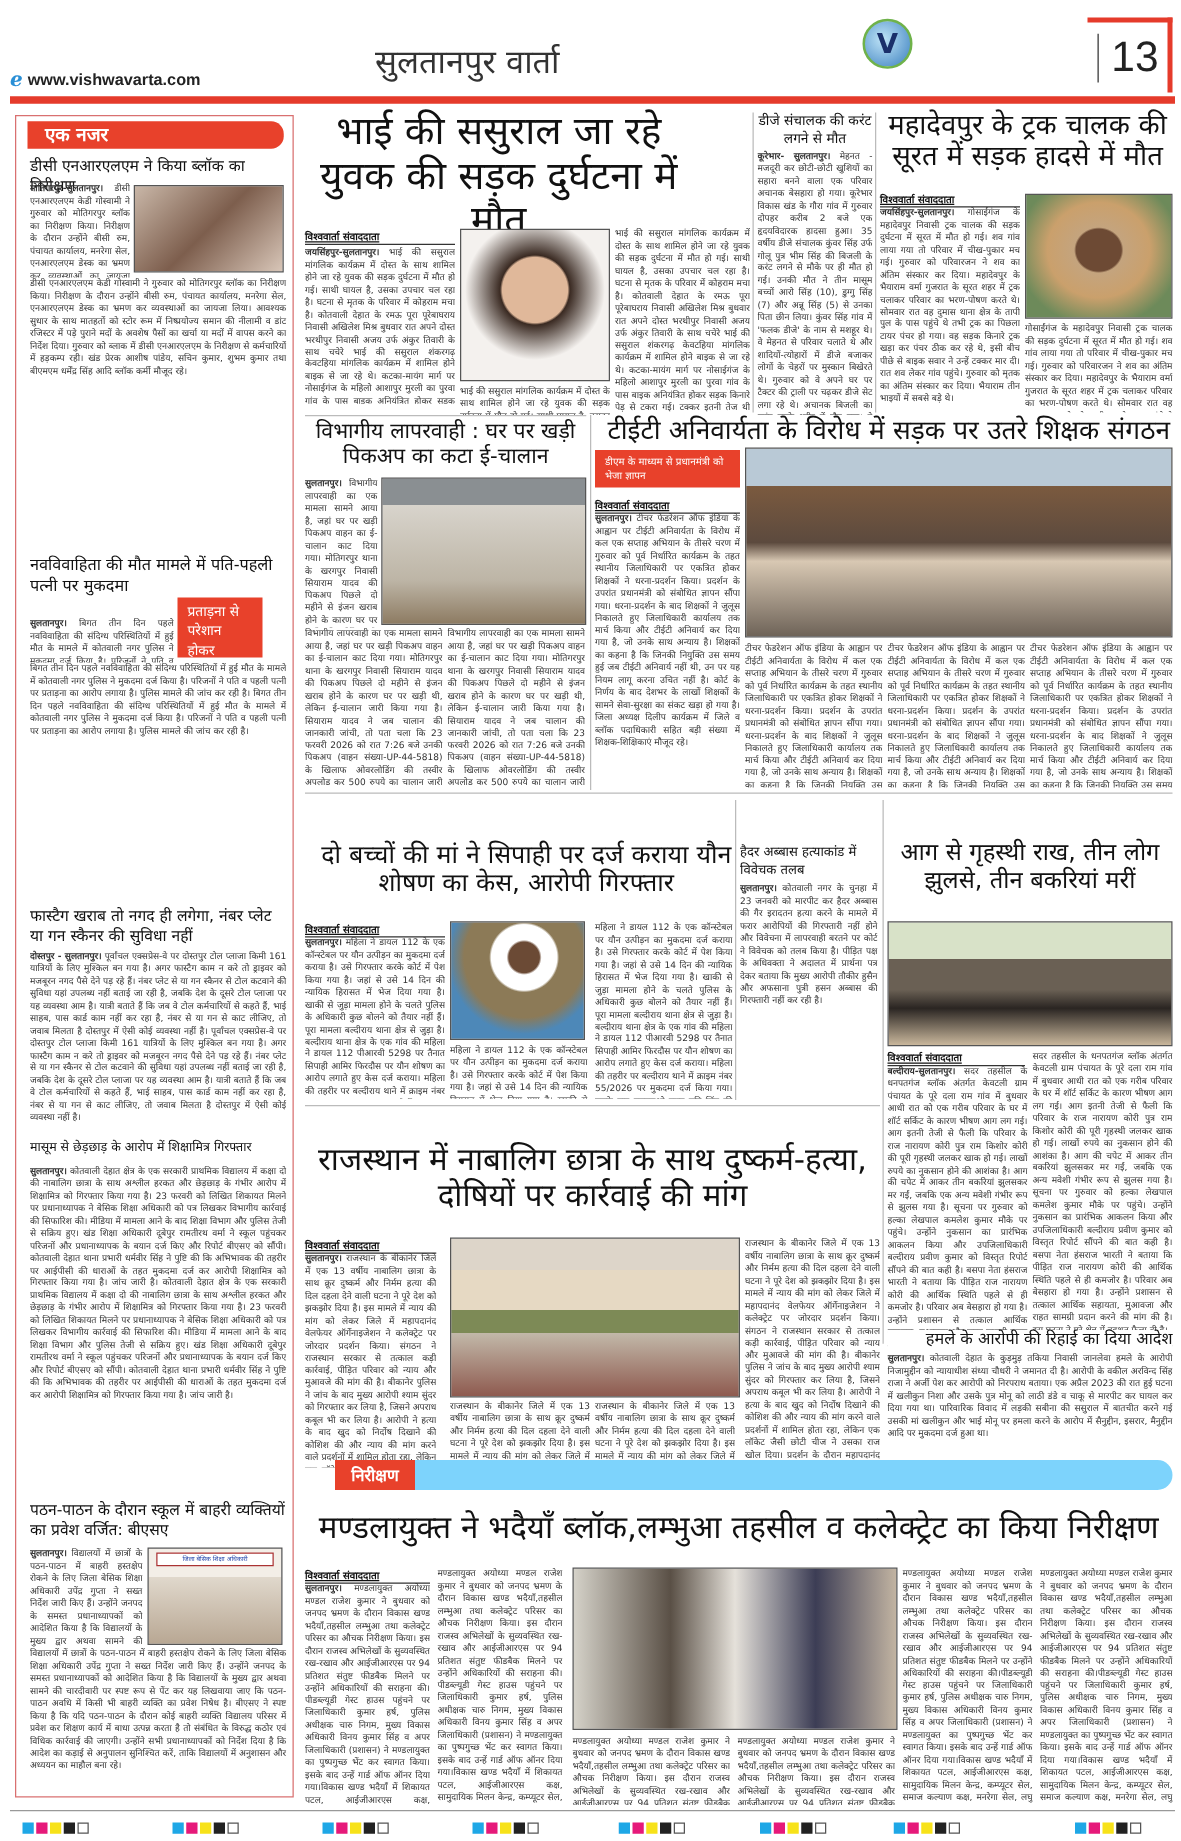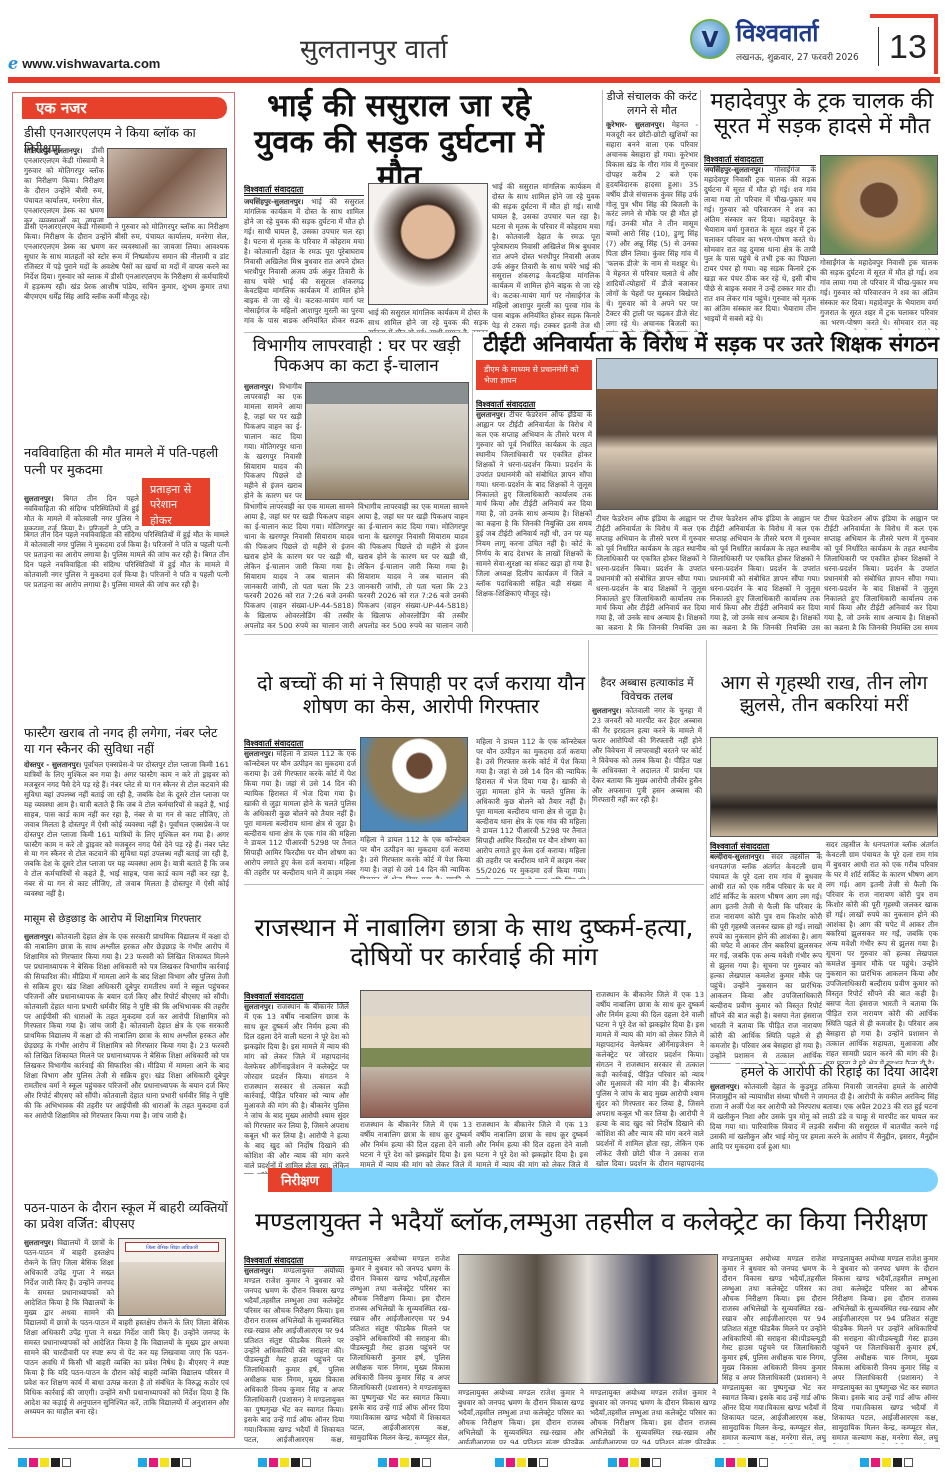--- a/index.html
+++ b/index.html
@@ -14,44 +14,40 @@
 .hdr-logo .dt{font-size:9px;color:#333;margin-top:2px}
 .hdr-pg{left:870px;top:14px;width:68px;height:60px;border-top:4px solid #e53b2b;border-right:4px solid #e53b2b;display:flex;align-items:center;padding-left:8px}
 .hdr-pg span{border-left:1px solid #333;padding-left:10px;font-family:"Liberation Sans",sans-serif;font-size:34px;color:#222}
 .hdr-rule{left:8px;top:77px;width:932px;height:6px;background:#e53b2b}
 .left-box{left:12px;top:92px;width:223px;height:1346px;border:1px solid #d97070}
 .ek-nazar{left:22px;top:97px;width:205px;height:22px;background:#e8412b;color:#fff;font-size:15px;font-weight:bold;padding-left:14px;border-radius:0 10px 10px 0;line-height:22px}
 .lh{font-size:13.5px;color:#111;line-height:1.3}
 .txt{font-size:7.2px;line-height:1.38;color:#333;text-align:justify;overflow:hidden}
 .byline{font-size:8px;font-weight:bold;color:#111;border-bottom:1px solid #333;padding-bottom:1px;margin-bottom:2px;text-decoration:underline}
 .photo{background:linear-gradient(135deg,#9c8a78,#5b4a3f 60%,#826d5c);overflow:hidden;border:1px solid #555}
-.big-h{font-weight:bold;color:#111;text-align:center;line-height:1.15}
+.big-h{font-weight:normal;color:#111;text-align:center;line-height:1.15}
 .redbox{background:#e8412b;color:#fff;font-size:11px;padding:4px 8px;line-height:1.4}
 .strip{left:268px;top:1168px;width:670px;height:24px;background:#7dd3fc;border-radius:0 12px 12px 0}
 .strip .tag{position:absolute;left:0;top:0;height:24px;width:64px;background:#e8412b;color:#fff;font-size:13px;font-weight:bold;display:flex;align-items:center;justify-content:center}
 .strip .tx{position:absolute;left:74px;top:3px;font-size:13px;color:#222}
 .cmyk{top:1458px;display:flex;gap:2px}
 .cmyk i{display:block;width:9px;height:9px}
 .vr{width:1px;background:#bbb}
 .hr{height:1px;background:#bbb}
 </style>
 </head>
 <body>
 
 <div class="abs hdr-url">
     <span class="e">e</span>
     <span>www.vishwavarta.com</span>
   </div>
 <div class="abs hdr-sec">सुलतानपुर वार्ता</div>
 <div class="abs hdr-logo">
   <div class="globe">V</div>
-  <div>
-    <div class="nm">विश्ववार्ता</div>
-    <div class="dt">लखनऊ, शुक्रवार, 27 फरवरी 2026</div>
-  </div>
 </div>
 <div class="abs hdr-pg">
     <span>13</span>
   </div>
 <div class="abs hdr-rule"></div>
 
 <div class="abs left-box"></div>
 <div class="abs ek-nazar">एक नजर</div>
 
 <div class="abs lh" style="left:24px;top:125px;width:205px;font-size:12.5px">डीसी एनआरएलएम ने किया ब्लॉक का निरीक्षण</div>
@@ -114,21 +110,21 @@
 
 <div class="abs hr" style="left:244px;top:634px;width:694px"></div>
 <div class="abs big-h" style="left:256px;top:672px;width:330px;font-size:20px;font-weight:normal">दो बच्चों की मां ने सिपाही पर दर्ज कराया यौन शोषण का केस, आरोपी गिरफ्तार</div>
 <div class="abs byline" style="left:244px;top:737px;width:112px">विश्ववार्ता संवाददाता</div>
 <div class="abs txt" style="left:244px;top:749px;width:112px;height:130px"><b>सुलतानपुर।</b> <span>महिला ने डायल 112 के एक कॉन्स्टेबल पर यौन उत्पीड़न का मुकदमा दर्ज कराया है। उसे गिरफ्तार करके कोर्ट में पेश किया गया है। जहां से उसे 14 दिन की न्यायिक हिरासत में भेज दिया गया है। खाकी से जुड़ा मामला होने के चलते पुलिस के अधिकारी कुछ बोलने को तैयार नहीं हैं। पूरा मामला बल्दीराय थाना क्षेत्र से जुड़ा है। बल्दीराय थाना क्षेत्र के एक गांव की महिला ने डायल 112 पीआरवी 5298 पर तैनात सिपाही आमिर फिरदौस पर यौन शोषण का आरोप लगाते हुए केस दर्ज कराया। महिला की तहरीर पर बल्दीराय थाने में क्राइम नंबर 55/2026 पर मुकदमा दर्ज किया गया। उसके बाद एसएचओ नारद मुनि सिंह की टीम ने सिपाही आमिर को गिरफ्तार कर लिया। थानाध्यक्ष ने मुकदमा दर्ज किए जाने की पुष्टि की है।</span></div>
 <div class="abs photo" style="left:360px;top:737px;width:108px;height:95px;background:radial-gradient(circle at 55% 30%,#6b4a35 0 14%,#fff 16% 30%,#8c7a57 32% 55%,#4d88b8 70%)"></div>
 <div class="abs txt" style="left:360px;top:835px;width:110px;height:44px"><span>महिला ने डायल 112 के एक कॉन्स्टेबल पर यौन उत्पीड़न का मुकदमा दर्ज कराया है। उसे गिरफ्तार करके कोर्ट में पेश किया गया है। जहां से उसे 14 दिन की न्यायिक हिरासत में भेज दिया गया है। खाकी से जुड़ा मामला होने के चलते पुलिस के अधिकारी कुछ बोलने को तैयार नहीं हैं। पूरा मामला बल्दीराय थाना क्षेत्र से जुड़ा है। बल्दीराय थाना क्षेत्र के एक गांव की महिला ने डायल 112 पीआरवी 5298 पर तैनात सिपाही आमिर फिरदौस पर यौन शोषण का आरोप लगाते हुए केस दर्ज कराया। महिला की तहरीर पर बल्दीराय थाने में क्राइम नंबर 55/2026 पर मुकदमा दर्ज किया गया। उसके बाद एसएचओ नारद मुनि सिंह की टीम ने सिपाही आमिर को गिरफ्तार कर लिया। थानाध्यक्ष ने मुकदमा दर्ज किए जाने की पुष्टि की है।</span></div>
 <div class="abs txt" style="left:476px;top:737px;width:110px;height:142px"><span>महिला ने डायल 112 के एक कॉन्स्टेबल पर यौन उत्पीड़न का मुकदमा दर्ज कराया है। उसे गिरफ्तार करके कोर्ट में पेश किया गया है। जहां से उसे 14 दिन की न्यायिक हिरासत में भेज दिया गया है। खाकी से जुड़ा मामला होने के चलते पुलिस के अधिकारी कुछ बोलने को तैयार नहीं हैं। पूरा मामला बल्दीराय थाना क्षेत्र से जुड़ा है। बल्दीराय थाना क्षेत्र के एक गांव की महिला ने डायल 112 पीआरवी 5298 पर तैनात सिपाही आमिर फिरदौस पर यौन शोषण का आरोप लगाते हुए केस दर्ज कराया। महिला की तहरीर पर बल्दीराय थाने में क्राइम नंबर 55/2026 पर मुकदमा दर्ज किया गया। उसके बाद एसएचओ नारद मुनि सिंह की टीम ने सिपाही आमिर को गिरफ्तार कर लिया। थानाध्यक्ष ने मुकदमा दर्ज किए जाने की पुष्टि की है।</span></div>
 
 <div class="abs vr" style="left:588px;top:640px;height:240px"></div>
-<div class="abs lh" style="left:592px;top:676px;width:110px;text-align:center;font-size:10.5px">हैदर अब्बास हत्याकांड में विवेचक तलब</div>
+<div class="abs lh" style="left:592px;top:676px;width:110px;font-size:10.5px">हैदर अब्बास हत्याकांड में विवेचक तलब</div>
 <div class="abs txt" style="left:592px;top:706px;width:110px;height:174px"><b>सुलतानपुर।</b> <span>कोतवाली नगर के चुनहा में 23 जनवरी को मारपीट कर हैदर अब्बास की गैर इरादतन हत्या करने के मामले में फरार आरोपियों की गिरफ्तारी नहीं होने और विवेचना में लापरवाही बरतने पर कोर्ट ने विवेचक को तलब किया है। पीड़ित पक्ष के अधिवक्ता ने अदालत में प्रार्थना पत्र देकर बताया कि मुख्य आरोपी तौकीर हुसैन और अफसाना पुत्री हसन अब्बास की गिरफ्तारी नहीं कर रही है।</span></div>
 
 <div class="abs vr" style="left:706px;top:640px;height:435px"></div>
 <div class="abs big-h" style="left:710px;top:672px;width:228px;font-size:19px;font-weight:normal">आग से गृहस्थी राख, तीन लोग झुलसे, तीन बकरियां मरीं</div>
 <div class="abs photo" style="left:710px;top:737px;width:228px;height:100px;background:linear-gradient(#d8e2c8 0 30%,#6a6054 30% 55%,#2a2522 70%,#c9b79c)"></div>
 <div class="abs byline" style="left:710px;top:840px;width:110px">विश्ववार्ता संवाददाता</div>
 <div class="abs txt" style="left:710px;top:852px;width:112px;height:220px"><b>बल्दीराय-सुलतानपुर।</b> <span>सदर तहसील के धनपतगंज ब्लॉक अंतर्गत केवटली ग्राम पंचायत के पूरे दला राम गांव में बुधवार आधी रात को एक गरीब परिवार के घर में शॉर्ट सर्किट के कारण भीषण आग लग गई। आग इतनी तेजी से फैली कि परिवार के राज नारायण कोरी पुत्र राम किशोर कोरी की पूरी गृहस्थी जलकर खाक हो गई। लाखों रुपये का नुकसान होने की आशंका है। आग की चपेट में आकर तीन बकरियां झुलसकर मर गईं, जबकि एक अन्य मवेशी गंभीर रूप से झुलस गया है। सूचना पर गुरुवार को हल्का लेखपाल कमलेश कुमार मौके पर पहुंचे। उन्होंने नुकसान का प्रारंभिक आकलन किया और उपजिलाधिकारी बल्दीराय प्रवीण कुमार को विस्तृत रिपोर्ट सौंपने की बात कही है। बसपा नेता हंसराज भारती ने बताया कि पीड़ित राज नारायण कोरी की आर्थिक स्थिति पहले से ही कमजोर है। परिवार अब बेसहारा हो गया है। उन्होंने प्रशासन से तत्काल आर्थिक सहायता, मुआवजा और राहत सामग्री प्रदान करने की मांग की है। इस घटना ने पूरे क्षेत्र में दहशत फैला दी है।</span></div>
 <div class="abs txt" style="left:826px;top:840px;width:112px;height:232px"><span>सदर तहसील के धनपतगंज ब्लॉक अंतर्गत केवटली ग्राम पंचायत के पूरे दला राम गांव में बुधवार आधी रात को एक गरीब परिवार के घर में शॉर्ट सर्किट के कारण भीषण आग लग गई। आग इतनी तेजी से फैली कि परिवार के राज नारायण कोरी पुत्र राम किशोर कोरी की पूरी गृहस्थी जलकर खाक हो गई। लाखों रुपये का नुकसान होने की आशंका है। आग की चपेट में आकर तीन बकरियां झुलसकर मर गईं, जबकि एक अन्य मवेशी गंभीर रूप से झुलस गया है। सूचना पर गुरुवार को हल्का लेखपाल कमलेश कुमार मौके पर पहुंचे। उन्होंने नुकसान का प्रारंभिक आकलन किया और उपजिलाधिकारी बल्दीराय प्रवीण कुमार को विस्तृत रिपोर्ट सौंपने की बात कही है। बसपा नेता हंसराज भारती ने बताया कि पीड़ित राज नारायण कोरी की आर्थिक स्थिति पहले से ही कमजोर है। परिवार अब बेसहारा हो गया है। उन्होंने प्रशासन से तत्काल आर्थिक सहायता, मुआवजा और राहत सामग्री प्रदान करने की मांग की है। इस घटना ने पूरे क्षेत्र में दहशत फैला दी है।</span></div>
 
 <div class="abs hr" style="left:710px;top:1076px;width:228px"></div>

